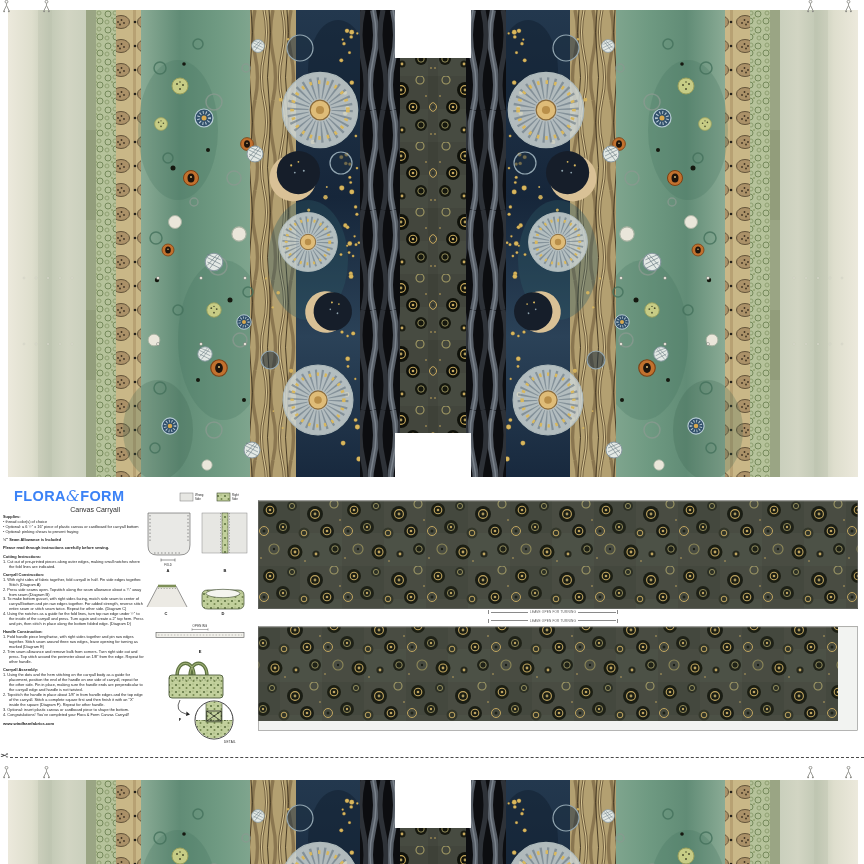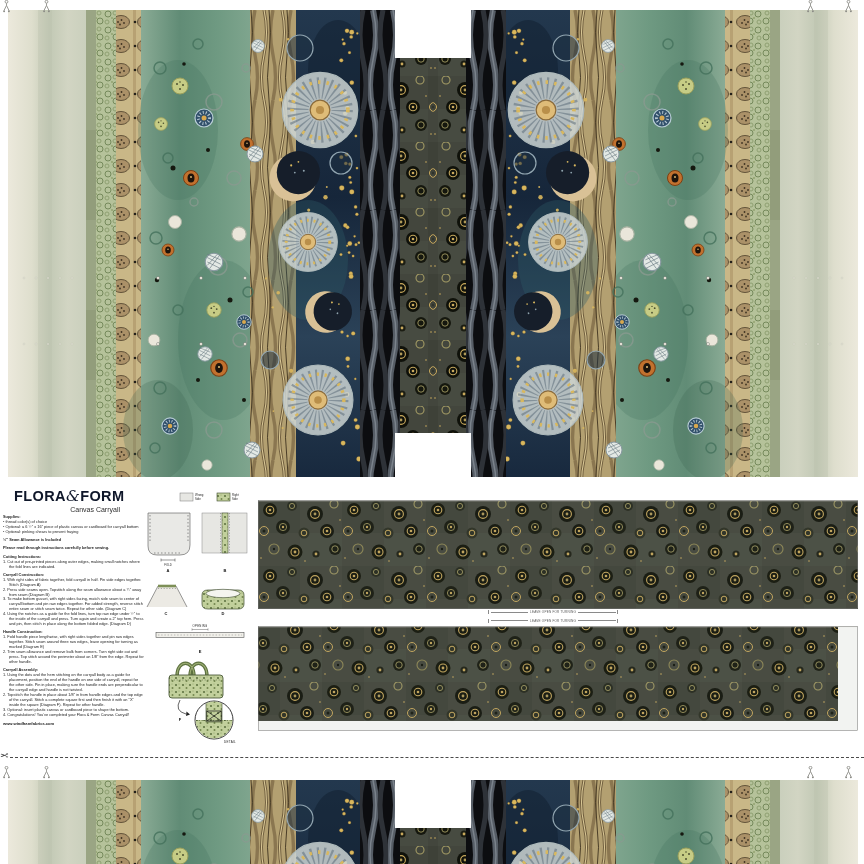--- a/index.html
+++ b/index.html
@@ -3,21 +3,21 @@
 <meta charset="utf-8">
 <style>
   html,body{margin:0;padding:0;}
   body{
     width:864px;height:864px;position:relative;background:#ffffff;
     font-family:"Liberation Sans",sans-serif;overflow:hidden;color:#1c1c1c;
   }
   .abs{position:absolute;}
   
   .logo-box{left:14px;top:489px;width:106px;text-align:center;}
-  .logo-line{font-size:14.5px;font-weight:bold;letter-spacing:.4px;color:#0f172a;line-height:1;white-space:nowrap;}
+  .logo-line{font-size:14.5px;font-weight:bold;letter-spacing:.4px;color:#3b82f6;line-height:1;white-space:nowrap;}
   .amp{font-family:"DejaVu Serif",serif;font-style:italic;font-weight:normal;font-size:15.5px;}
   .subtitle{font-size:7px;color:#2d2d2d;text-align:right;margin-top:1px;padding-right:0;}
   
   #instr{left:3px;top:515px;width:141px;font-size:3.9px;line-height:1.26;}
   #instr .sec{margin-bottom:3.4px;}
   #instr .h{font-weight:bold;}
   #instr .it{padding-left:6px;text-indent:-6px;}
   .website{font-weight:bold;font-size:4.1px;margin-top:2px;}
   
   .strip-note{display:flex;align-items:center;gap:1.5px;font-size:3.1px;color:#5a5a5a;letter-spacing:.2px;white-space:nowrap;}

